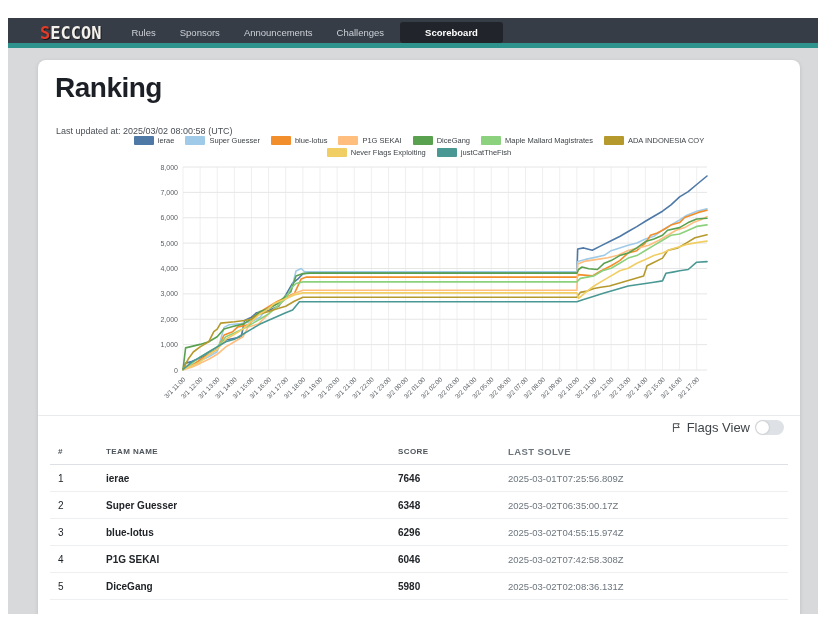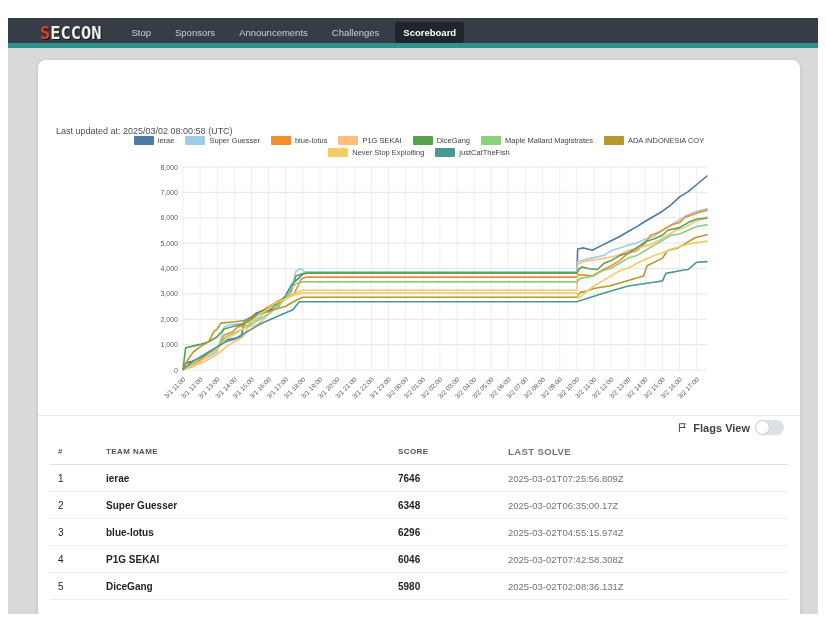--- a/index.html
+++ b/index.html
@@ -10,21 +10,21 @@
   
   .navbar { position:absolute; left:0; top:0; width:100%; height:25px;
     background:#363d47; display:flex; align-items:flex-end; }
   .brand { margin-left:32px; font-family:"DejaVu Sans Mono",monospace;
     font-weight:bold; font-size:17px; letter-spacing:0px; color:#f4f1ec;
     text-shadow:1px 1px 0 #15171a; }
   .brand .first { color:#e03c2a; }
   .nav-items { display:flex; align-items:center; margin-left:22px; gap:8px; }
   .nav-link { font-size:9.5px; color:#cdd1d6; padding:4px 8px; cursor:pointer; }
   .nav-link.active { background:#21252b; color:#fff; border-radius:3px;
-    font-weight:bold; padding:5px 8px; }
+    font-weight:bold; padding:5px 25px; }
   .nav-user { position:absolute; right:14px; top:0; height:25px; display:flex;
     align-items:center; gap:3px; font-size:9.5px; color:#eceef0; font-weight:bold; }
   .accent { position:absolute; left:0; top:25px; width:100%; height:5px; background:#2e928d; }
   
   .card { position:absolute; left:30px; top:42px; width:762px; height:600px;
     background:#fff; border-radius:8px; box-shadow:0 1px 4px rgba(0,0,0,0.12); }
   .page-title { position:absolute; left:17px; top:12px; font-size:28px;
     font-weight:bold; color:#1c2026; letter-spacing:-0.5px; }
   .updated { position:absolute; left:18px; top:46px; font-size:9px; color:#4a4f55;margin-top:20px; }
   
@@ -33,21 +33,21 @@
   .legend-row { display:flex; justify-content:center; gap:11px; }
   .legend-item { display:flex; align-items:center; gap:4px; }
   .legend-swatch { width:20px; height:9px; border-radius:1px; }
   .legend-label { font-size:7.5px; color:#3f4448; }
   
   #chart { position:absolute; left:100px; top:95px; }
   
   .divider { position:absolute; left:0; top:355px; width:100%; height:1px; background:#e8eaec; }
   .flags-row { position:absolute; right:16px; top:360px; display:flex;
     align-items:center; gap:5px; }
-  .flags-label { font-size:11px; color:#3f4448;font-weight:bold; }
+  .flags-label { font-size:13px; color:#3f4448; }
   .toggle { width:29px; height:15px; background:#dee2e6; border-radius:8px;
     position:relative; cursor:pointer; }
   .toggle .knob { position:absolute; left:1px; top:1px; width:13px; height:13px;
     background:#fff; border-radius:50%; box-shadow:0 0 2px rgba(0,0,0,0.25); }
   
   .rank-table { position:absolute; left:12px; top:378px; width:738px;
     border-collapse:collapse; }
   .rank-table th { font-size:8px; color:#4d545b; text-align:left;
     letter-spacing:0.4px; padding:8px 8px 7px 8px; border-bottom:1px solid #dde1e5;
     font-weight:bold; }
@@ -61,30 +61,31 @@
   svg text { font-family:"Liberation Sans","DejaVu Sans",sans-serif; }
 </style>
 </head>
 <body>
 
 <div class="app">
 
   <div class="navbar">
     <div class="brand"><span class="first">S</span><span>ECCON</span></div>
     <div class="nav-items" id="nav-items">
-        <div class="nav-link">Stop</div>
+        <div class="nav-link">Rules</div>
         <div class="nav-link">Sponsors</div>
         <div class="nav-link">Announcements</div>
         <div class="nav-link">Challenges</div>
         <div class="nav-link active">Scoreboard</div>
       </div>
   </div>
   <div class="accent"></div>
 
   <div class="card">
+    <div class="page-title">Ranking</div>
     <div class="updated">Last updated at: 2025/03/02 08:00:58 (UTC)</div>
 
     <div class="legend" id="legend">
         <div class="legend-row">
           <div class="legend-item">
             <div class="legend-swatch" style="background: rgb(78, 121, 167);"></div>
             <span class="legend-label">ierae</span>
           </div>
           <div class="legend-item">
             <div class="legend-swatch" style="background: rgb(160, 203, 232);"></div>
@@ -107,21 +108,21 @@
             <span class="legend-label">Maple Mallard Magistrates</span>
           </div>
           <div class="legend-item">
             <div class="legend-swatch" style="background: rgb(182, 153, 45);"></div>
             <span class="legend-label">ADA INDONESIA COY</span>
           </div>
         </div>
         <div class="legend-row">
           <div class="legend-item">
             <div class="legend-swatch" style="background: rgb(241, 206, 99);"></div>
-            <span class="legend-label">Never Stop Exploiting</span>
+            <span class="legend-label">Never Flags Exploiting</span>
           </div>
           <div class="legend-item">
             <div class="legend-swatch" style="background: rgb(73, 152, 148);"></div>
             <span class="legend-label">justCatTheFish</span>
           </div>
         </div>
       </div>
     <svg id="chart" width="580" height="250">
         <line x1="45" y1="12" x2="45" y2="215" stroke="#efefef" stroke-width="1"></line>
         <line x1="62.124183006535944" y1="12" x2="62.124183006535944" y2="215" stroke="#efefef" stroke-width="1"></line>

